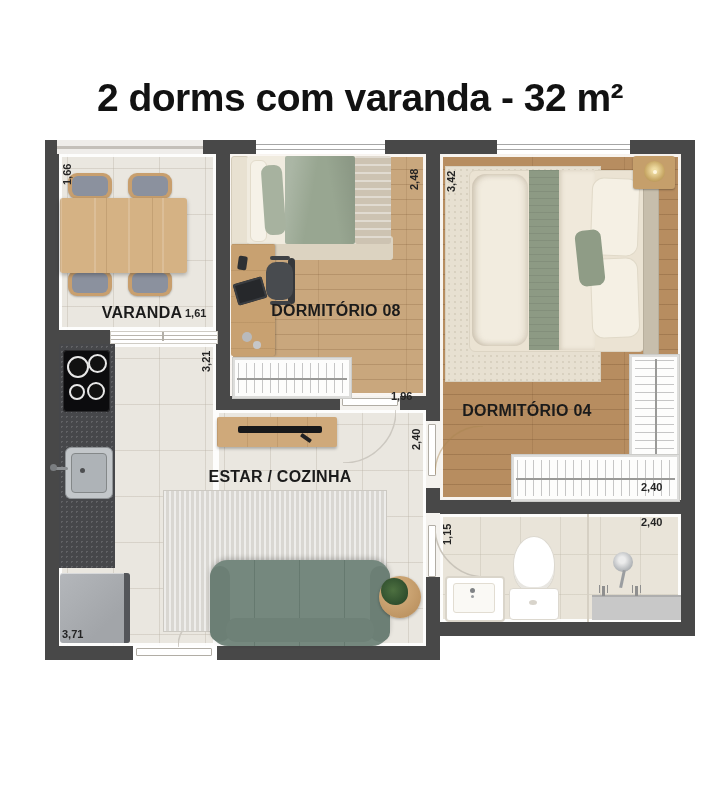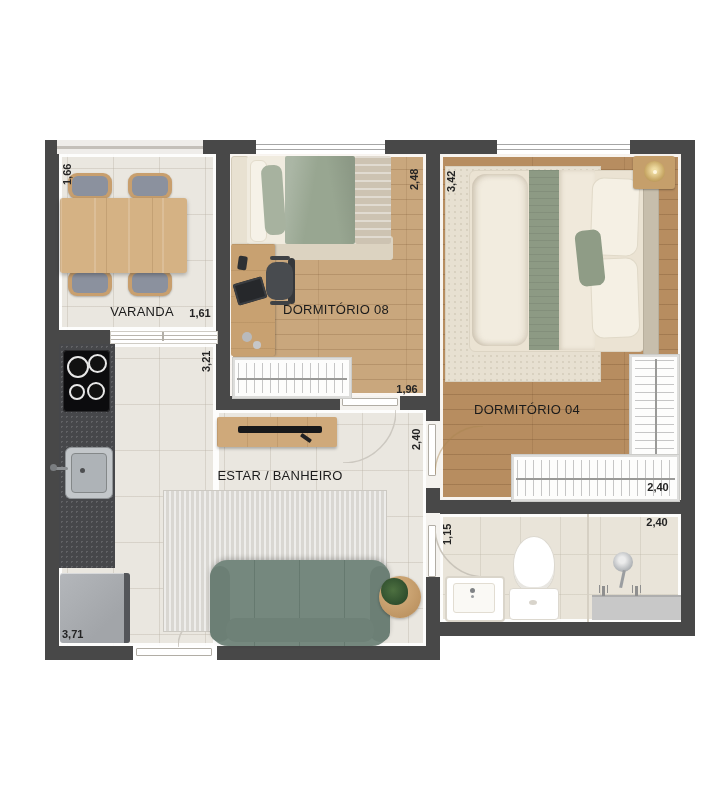--- a/index.html
+++ b/index.html
@@ -17,25 +17,25 @@
   .bathtile{background-color:#e9e4d9;
         background-image:linear-gradient(rgba(185,178,164,.32) 1px,transparent 1px),
                          linear-gradient(90deg,rgba(185,178,164,.32) 1px,transparent 1px);
         background-size:40px 40px;}
   .wood1{background-color:#c9a77d;
         background-image:repeating-linear-gradient(180deg,rgba(112,76,41,.22) 0 1px,transparent 1px 15px),
                          repeating-linear-gradient(90deg,rgba(112,76,41,.14) 0 1px,transparent 1px 88px);}
   .wood2{background-color:#b78d60;
         background-image:repeating-linear-gradient(180deg,rgba(100,66,34,.25) 0 1px,transparent 1px 15px),
                          repeating-linear-gradient(90deg,rgba(100,66,34,.15) 0 1px,transparent 1px 92px);}
-  .room-label{position:absolute;font-size:13px;font-weight:400;color:#1b1b1b;
+  .room-label{position:absolute;font-size:16px;font-weight:700;color:#1b1b1b;
         text-align:center;letter-spacing:.25px;white-space:nowrap;}
   .dim{position:absolute;font-size:11px;font-weight:600;color:#242424;white-space:nowrap;}
   .dim.v{transform:rotate(-90deg);transform-origin:0 0;}
-  .dim.r{text-align:center;}
+  .dim.r{text-align:left;}
   .win{position:absolute;top:0;height:14px;background-color:#ffffff;
         background-image:linear-gradient(180deg,transparent 0,transparent 4px,#a6a6a6 4px,#a6a6a6 5px,transparent 5px,transparent 9px,#a6a6a6 9px,#a6a6a6 10px,transparent 10px);}
   .rail{position:absolute;top:0;height:14px;background-color:#efedea;
         background-image:linear-gradient(180deg,transparent 0,transparent 6px,#c4c0ba 6px,#c4c0ba 9px,transparent 9px);}
   .opening{position:absolute;background:#f4f2ee;}
   .leaf{position:absolute;background:#ffffff;border:1px solid #b1ada5;border-radius:1px;}
   .slide{position:absolute;background-color:#ffffff;border:1px solid #cfccc5;
         background-image:linear-gradient(180deg,transparent 0,transparent 3px,#b9b5ae 3px,#b9b5ae 4px,transparent 4px,transparent 7px,#b9b5ae 7px,#b9b5ae 8px,transparent 8px);}
   .arc{position:absolute;}
   .closet{position:absolute;background:#fdfdfc;border:2px solid #dddddb;box-shadow:0 0 0 1px #ccccc9;}
@@ -49,20 +49,21 @@
   .chair .seat{position:absolute;left:4px;top:3px;right:4px;bottom:3px;background:#8b919e;border-radius:6px;}
   .counter{position:absolute;background-color:#46474a;
         background-image:radial-gradient(rgba(255,255,255,.14) 1px,transparent 1px);background-size:5px 5px;}
   .burner{position:absolute;border-radius:50%;border:2px solid #e8e8e8;background:#111;}
 </style>
 </head>
 <body>
 
 <div class="page">
 
+  <h1 class="title">2 dorms com varanda - 32 m²</h1>
 
   <div class="plan">
 
     <div class="floor tile" style="left:14px;top:14px;width:157px;height:176px;"></div>
     <div class="floor tile" style="left:14px;top:204px;width:157px;height:302px;"></div>
     <div class="floor tile" style="left:171px;top:270px;width:210px;height:236px;"></div>
     <div class="floor wood1" style="left:185px;top:14px;width:196px;height:242px;"></div>
     <div class="floor wood2" style="left:395px;top:14px;width:241px;height:346px;"></div>
     <div class="floor bathtile" style="left:395px;top:374px;width:241px;height:108px;"></div>
 
@@ -217,27 +218,27 @@
     <div style="position:absolute;left:568px;top:412px;width:20px;height:20px;border-radius:50%;
          background:radial-gradient(circle at 45% 40%,#ececec 20%,#b9bcbf 60%,#8f9295);"></div>
     <div style="position:absolute;left:576px;top:430px;width:3px;height:18px;background:#9a9da0;transform:rotate(12deg);"></div>
     <div style="position:absolute;left:547px;top:455px;width:89px;height:23px;background:#c8c8c8;border-top:2px solid #aeaeae;"></div>
     <div style="position:absolute;left:557px;top:446px;width:3px;height:10px;background:#8f8f8f;box-shadow:-4px -2px 0 -1px #8f8f8f,4px -2px 0 -1px #8f8f8f;"></div>
     <div style="position:absolute;left:590px;top:446px;width:3px;height:10px;background:#8f8f8f;box-shadow:-4px -2px 0 -1px #8f8f8f,4px -2px 0 -1px #8f8f8f;"></div>
 
     <div class="room-label" style="left:32px;top:164px;width:130px;">VARANDA</div>
     <div class="room-label" style="left:211px;top:162px;width:160px;">DORMITÓRIO 08</div>
     <div class="room-label" style="left:397px;top:262px;width:170px;">DORMITÓRIO 04</div>
-    <div class="room-label" style="left:150px;top:328px;width:170px;">ESTAR / BANHEIRO</div>
+    <div class="room-label" style="left:150px;top:328px;width:170px;">ESTAR / COZINHA</div>
 
     <div class="dim v" style="left:16px;top:45px;">1,66</div>
     <div class="dim r" style="left:140px;top:167px;width:30px;">1,61</div>
     <div class="dim v" style="left:155px;top:232px;">3,21</div>
     <div class="dim v" style="left:363px;top:50px;">2,48</div>
-    <div class="dim r" style="left:346px;top:243px;width:32px;">1,96</div>
+    <div class="dim r" style="left:346px;top:250px;width:32px;">1,96</div>
     <div class="dim v" style="left:400px;top:52px;">3,42</div>
     <div class="dim r" style="left:596px;top:341px;width:34px;">2,40</div>
     <div class="dim v" style="left:365px;top:310px;">2,40</div>
     <div class="dim v" style="left:396px;top:405px;">1,15</div>
     <div class="dim r" style="left:596px;top:376px;width:32px;">2,40</div>
     <div class="dim" style="left:17px;top:488px;text-align:right;">3,71</div>
 
   </div>
 </div>
 

